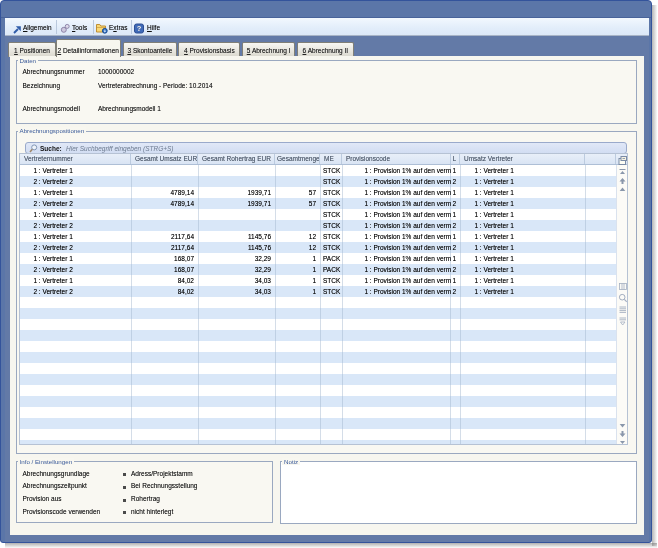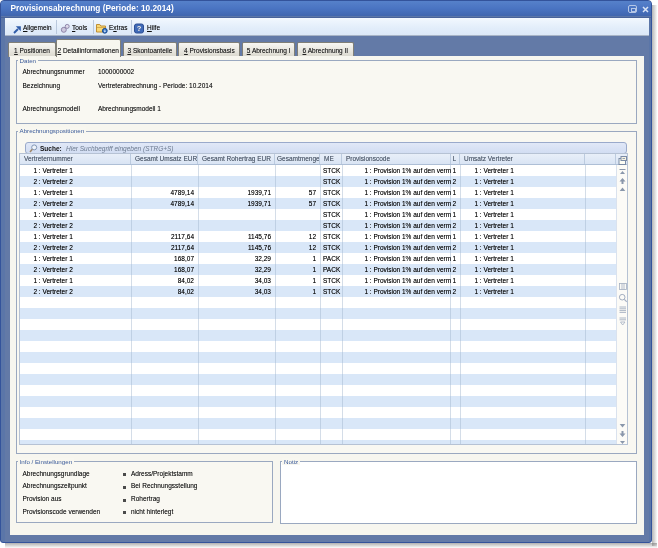--- a/index.html
+++ b/index.html
@@ -73,27 +73,20 @@
 .cell.r { text-align:right; padding-right:4px; }
 .cell .n { display:inline-block; text-align:right; }
 #gutter { position:absolute; left:596px; top:11px; width:11px; height:281px; background:#fcfbf7; border-left:1px solid #dae2ee;}
 .bullet { position:absolute; width:3px; height:3px; background:#4a4a4a; }
 </style>
 </head>
 <body>
 <div id="shadowR"></div>
 <div id="shadowB"></div>
 <div id="win">
-  <div id="title">
-    <span class="txt">Provisionsabrechnung (Periode: 10.2014)</span>
-    <div id="btnRestore"></div>
-    <svg id="btnClose" width="7" height="7" viewBox="0 0 7 7" style="position:absolute;left:640.5px;top:4.5px">
-        <path d="M1 1 L6 6 M6 1 L1 6" stroke="#d9e3f5" stroke-width="1.5"></path>
-      </svg>
-  </div>
   <div id="tstripline"></div>
   <div id="toolbar">
     <svg class="tbitem" style="left:8px;top:5px" width="9" height="9" viewBox="0 0 9 9">
         <path d="M1 8 L5 4" stroke="#2f5ca9" stroke-width="1.9" fill="none"></path>
         <path d="M2.8 1.2 L7.8 1.2 L7.8 6.2 Z" fill="#2f5ca9"></path>
       </svg>
     <span class="tbitem" style="left:18px"><span class="u">A</span>llgemein</span>
     <div class="tbsep" style="left:50.5px"></div>
     <svg class="tbitem" style="left:55px;top:4px" width="11" height="11" viewBox="0 0 11 11">
         <circle cx="3.8" cy="6.8" r="2.5" fill="#cdc8de" stroke="#867da3" stroke-width="0.9"></circle>

